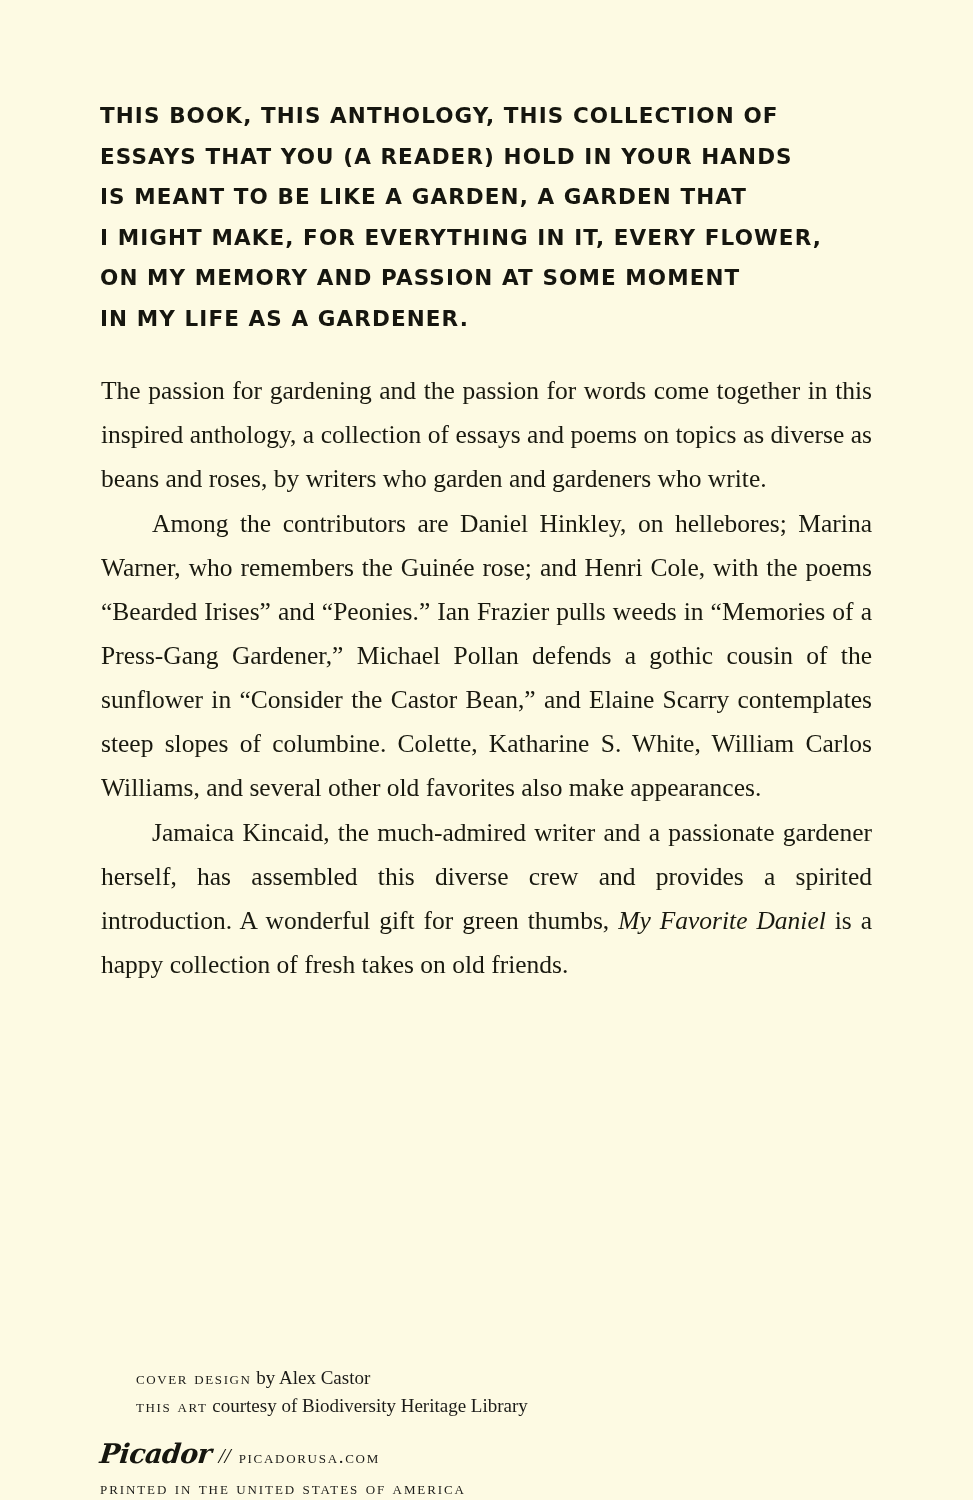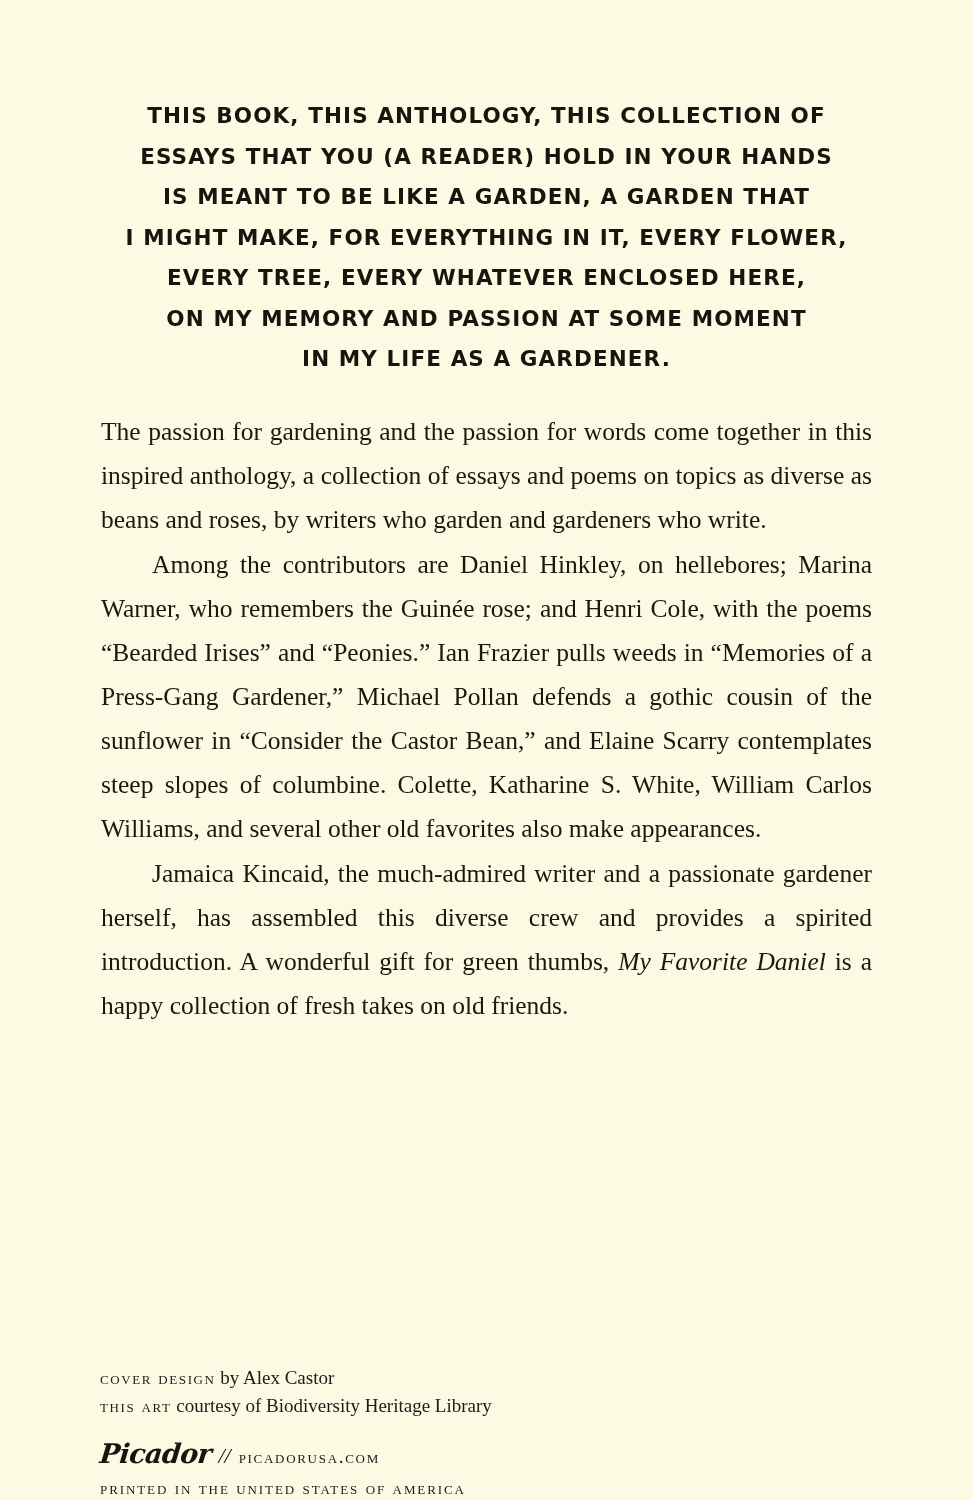--- a/index.html
+++ b/index.html
@@ -18,21 +18,21 @@
     position: relative;
     width: 973px;
     height: 1500px;
     box-sizing: border-box;
     padding: 0 100px;
   }
 
   
   .quote {
     margin-top: 96px;
-    text-align: center;
+    text-align: left;
     font-family: "DejaVu Sans", sans-serif;
     font-weight: 700;
     font-size: 21.5px;
     letter-spacing: 1.1px;
     line-height: 40.5px;
     color: #16160f;
     text-transform: uppercase;
   }
   .quote-line {
     display: block;
@@ -69,20 +69,21 @@
     line-height: 28px;
     color: #1b1b18;
   }
   .colophon .line {
     display: block;
   }
   .smallcaps {
     font-variant: small-caps;
     letter-spacing: 1.6px;
     font-size: 18.5px;
+    margin-left: 36px;
   }
   .imprint-row {
     display: flex;
     align-items: baseline;
     margin-top: 20px;
     margin-bottom: 4px;
   }
   .imprint-logo {
     font-family: "DejaVu Serif", serif;
     font-style: italic;
@@ -115,21 +116,20 @@
 </head>
 <body>
 
 <div class="page">
 
   <div class="quote">
     <span class="quote-line">THIS BOOK, THIS ANTHOLOGY, THIS COLLECTION OF</span>
     <span class="quote-line">ESSAYS THAT YOU (A READER) HOLD IN YOUR HANDS</span>
     <span class="quote-line">IS MEANT TO BE LIKE A GARDEN, A GARDEN THAT</span>
     <span class="quote-line">I MIGHT MAKE, FOR EVERYTHING IN IT, EVERY FLOWER,</span>
-    <span class="quote-line">EVERY TREE, EVERY WHATEVER ENCLOSED HERE,</span>
     <span class="quote-line">ON MY MEMORY AND PASSION AT SOME MOMENT</span>
     <span class="quote-line">IN MY LIFE AS A GARDENER.</span>
   </div>
 
   <div class="blurb">
     <p>The passion for gardening and the passion for words come together in this inspired anthology, a collection of essays and poems on topics as diverse as beans and roses, by writers who garden and gardeners who write.</p>
     <p>Among the contributors are Daniel Hinkley, on hellebores; Marina Warner, who remembers the Guinée rose; and Henri Cole, with the poems “Bearded Irises” and “Peonies.” Ian Frazier pulls weeds in “Memories of a Press-Gang Gardener,” Michael Pollan defends a gothic cousin of the sunflower in “Consider the Castor Bean,” and Elaine Scarry contemplates steep slopes of columbine. Colette, Katharine S. White, William Carlos Williams, and several other old favorites also make appearances.</p>
     <p><span>Jamaica Kincaid, the much-admired writer and a passionate gardener herself, has assembled this diverse crew and provides a spirited introduction. A wonderful gift for green thumbs, </span><em>My Favorite Daniel</em><span> is a happy collection of fresh takes on old friends.</span></p>
   </div>
 

